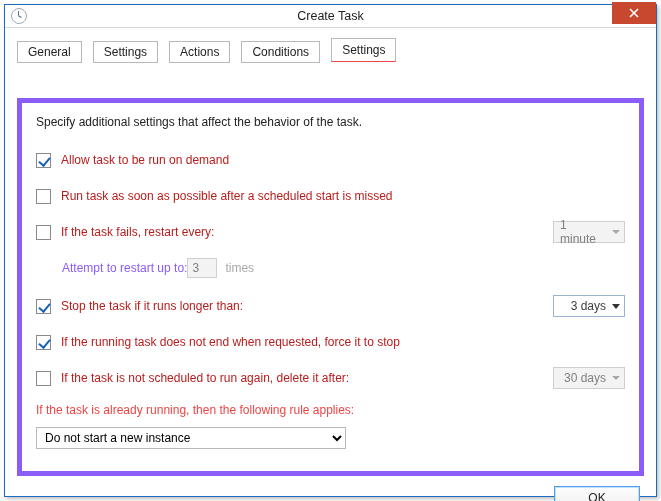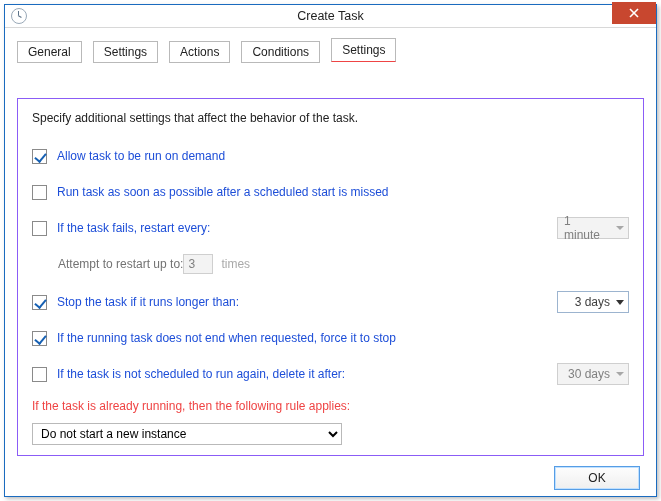--- a/index.html
+++ b/index.html
@@ -112,23 +112,23 @@
     top: 1px;
   }
   .tab.active {
     border-bottom: 1px solid #ef4444;
     padding-top: 4px;
     padding-bottom: 4px;
     top: 0;
     z-index: 3;
   }
   .tabpane {
-    border: 1px solid #8b5cf6;
+    border: 5px solid #8b5cf6;
     flex: 1;
-    padding: 12px 14px 10px 14px;
+    padding: 12px 14px 22px 14px;
     box-sizing: border-box;
     position: relative;
     z-index: 1;
     margin-top: 36px;
   }
 
   .intro {
     color: #222;
     margin-bottom: 20px;
   }
@@ -138,23 +138,23 @@
     align-items: center;
     margin-bottom: 14px;
     min-height: 22px;
   }
   .row .chk {
     width: 15px; height: 15px;
     margin: 0 10px 0 0;
     flex: none;
   }
   .row .lbl {
-    color: #1d4ed8;
-  }
-  .row .lbl.disabled, .disabled { color: #737373; }
+    color: #b91c1c;
+  }
+  .row .lbl.disabled, .disabled { color: #8b5cf6; }
   .row .spacer { flex: 1; }
   .row .val {
     width: 72px;
     justify-content: flex-end;
   }
 
   .subrow {
     display: flex;
     align-items: center;
     margin: 0 0 16px 26px;

